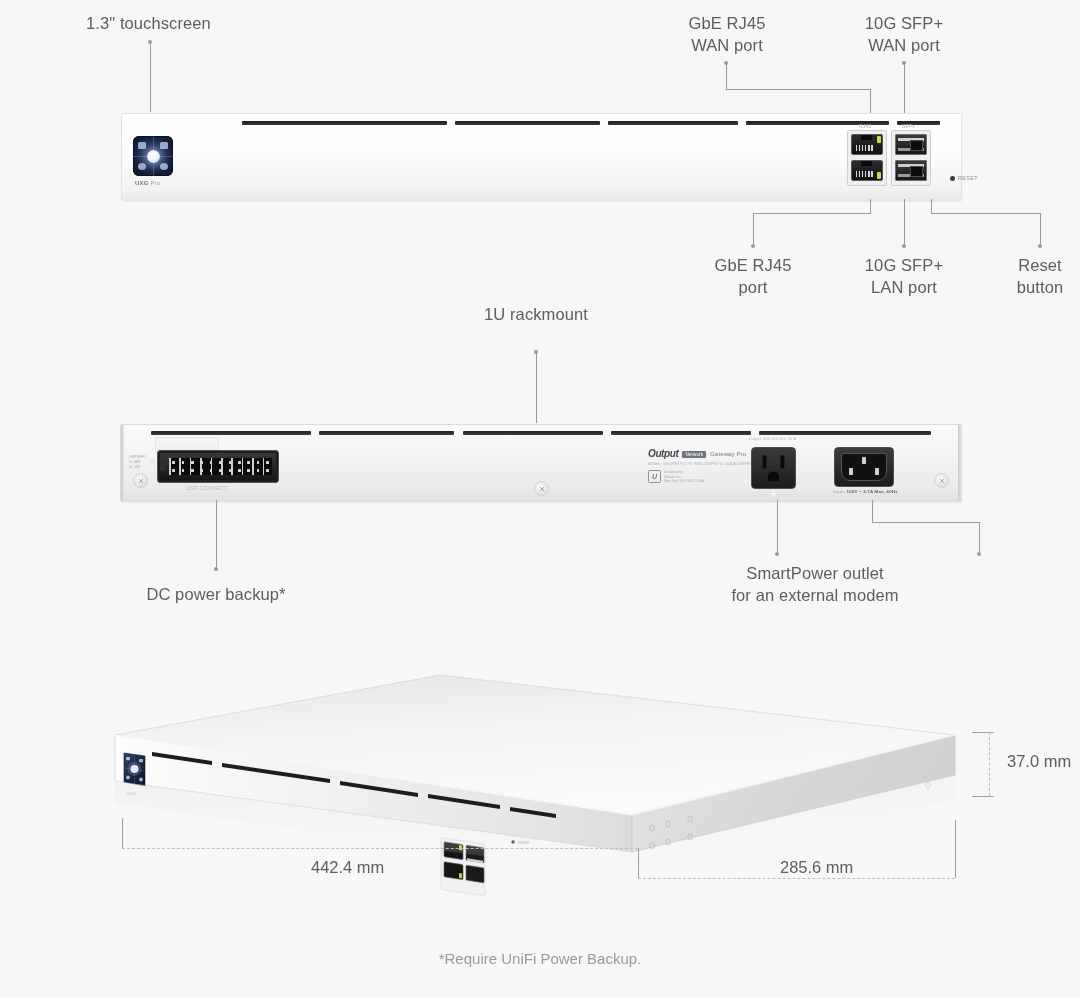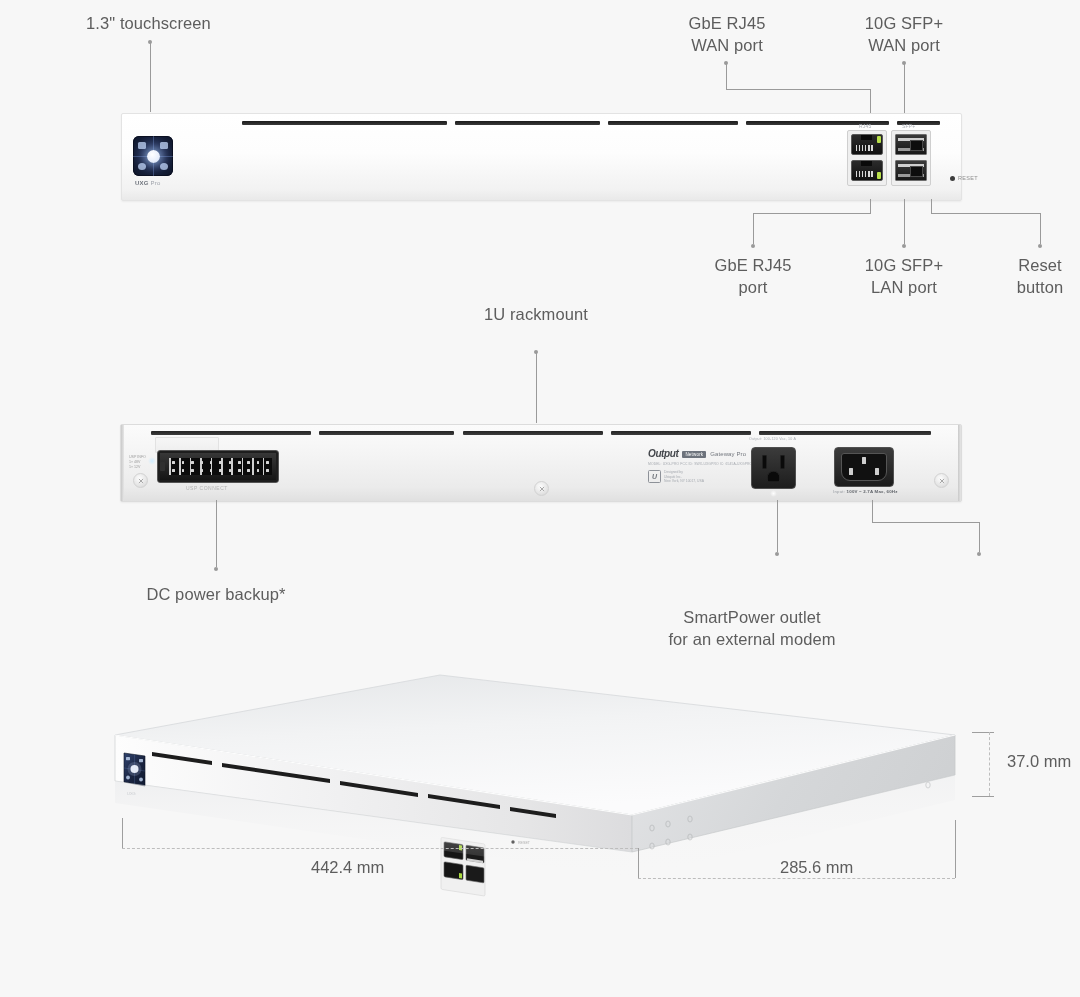--- a/index.html
+++ b/index.html
@@ -680,21 +680,21 @@
       <span>Input: </span><b>100V ~ 2.7A Max, 60Hz</b>
     </div>
   </div>
 
   <div class="lead-v" style="left:216px; top:500px; height:67px;"></div>
   <div class="lead-dot" style="left:214px; top:567px;"></div>
   <div class="label c" style="left:136px; top:583px; width:160px;">DC power backup*</div>
 
   <div class="lead-v" style="left:777px; top:500px; height:52px;"></div>
   <div class="lead-dot" style="left:775px; top:552px;"></div>
-  <div class="label c" style="left:652px; top:562px; width:200px;margin-top:44px;">SmartPower outlet
+  <div class="label c" style="left:715px; top:562px; width:200px;">SmartPower outlet
 for an external modem</div>
 
   <div class="lead-v" style="left:872px; top:500px; height:22px;"></div>
   <div class="lead-h" style="left:872px; top:522px; width:108px;"></div>
   <div class="lead-v" style="left:979px; top:522px; height:30px;"></div>
   <div class="lead-dot" style="left:977px; top:552px;"></div>
 
   <div class="iso">
     <svg width="1080" height="300" viewBox="0 0 1080 300">
       <defs>
@@ -794,14 +794,15 @@
 
   <div class="dim-line" style="left:638px; top:878px; width:317px;"></div>
   <div class="dim-cap" style="left:955px; top:820px; height:58px;"></div>
   <div class="dim-text" style="left:774px; top:858px;">285.6 mm</div>
 
   <div class="dim-cap-h" style="left:972px; top:732px; width:22px;"></div>
   <div class="dim-vline" style="left:989px; top:732px; height:64px;"></div>
   <div class="dim-cap-h" style="left:972px; top:796px; width:22px;"></div>
   <div class="dim-text" style="left:1001px; top:752px;">37.0 mm</div>
 
+  <div class="footnote">*Require UniFi Power Backup.</div>
 
 </div>
 
 </body></html>

